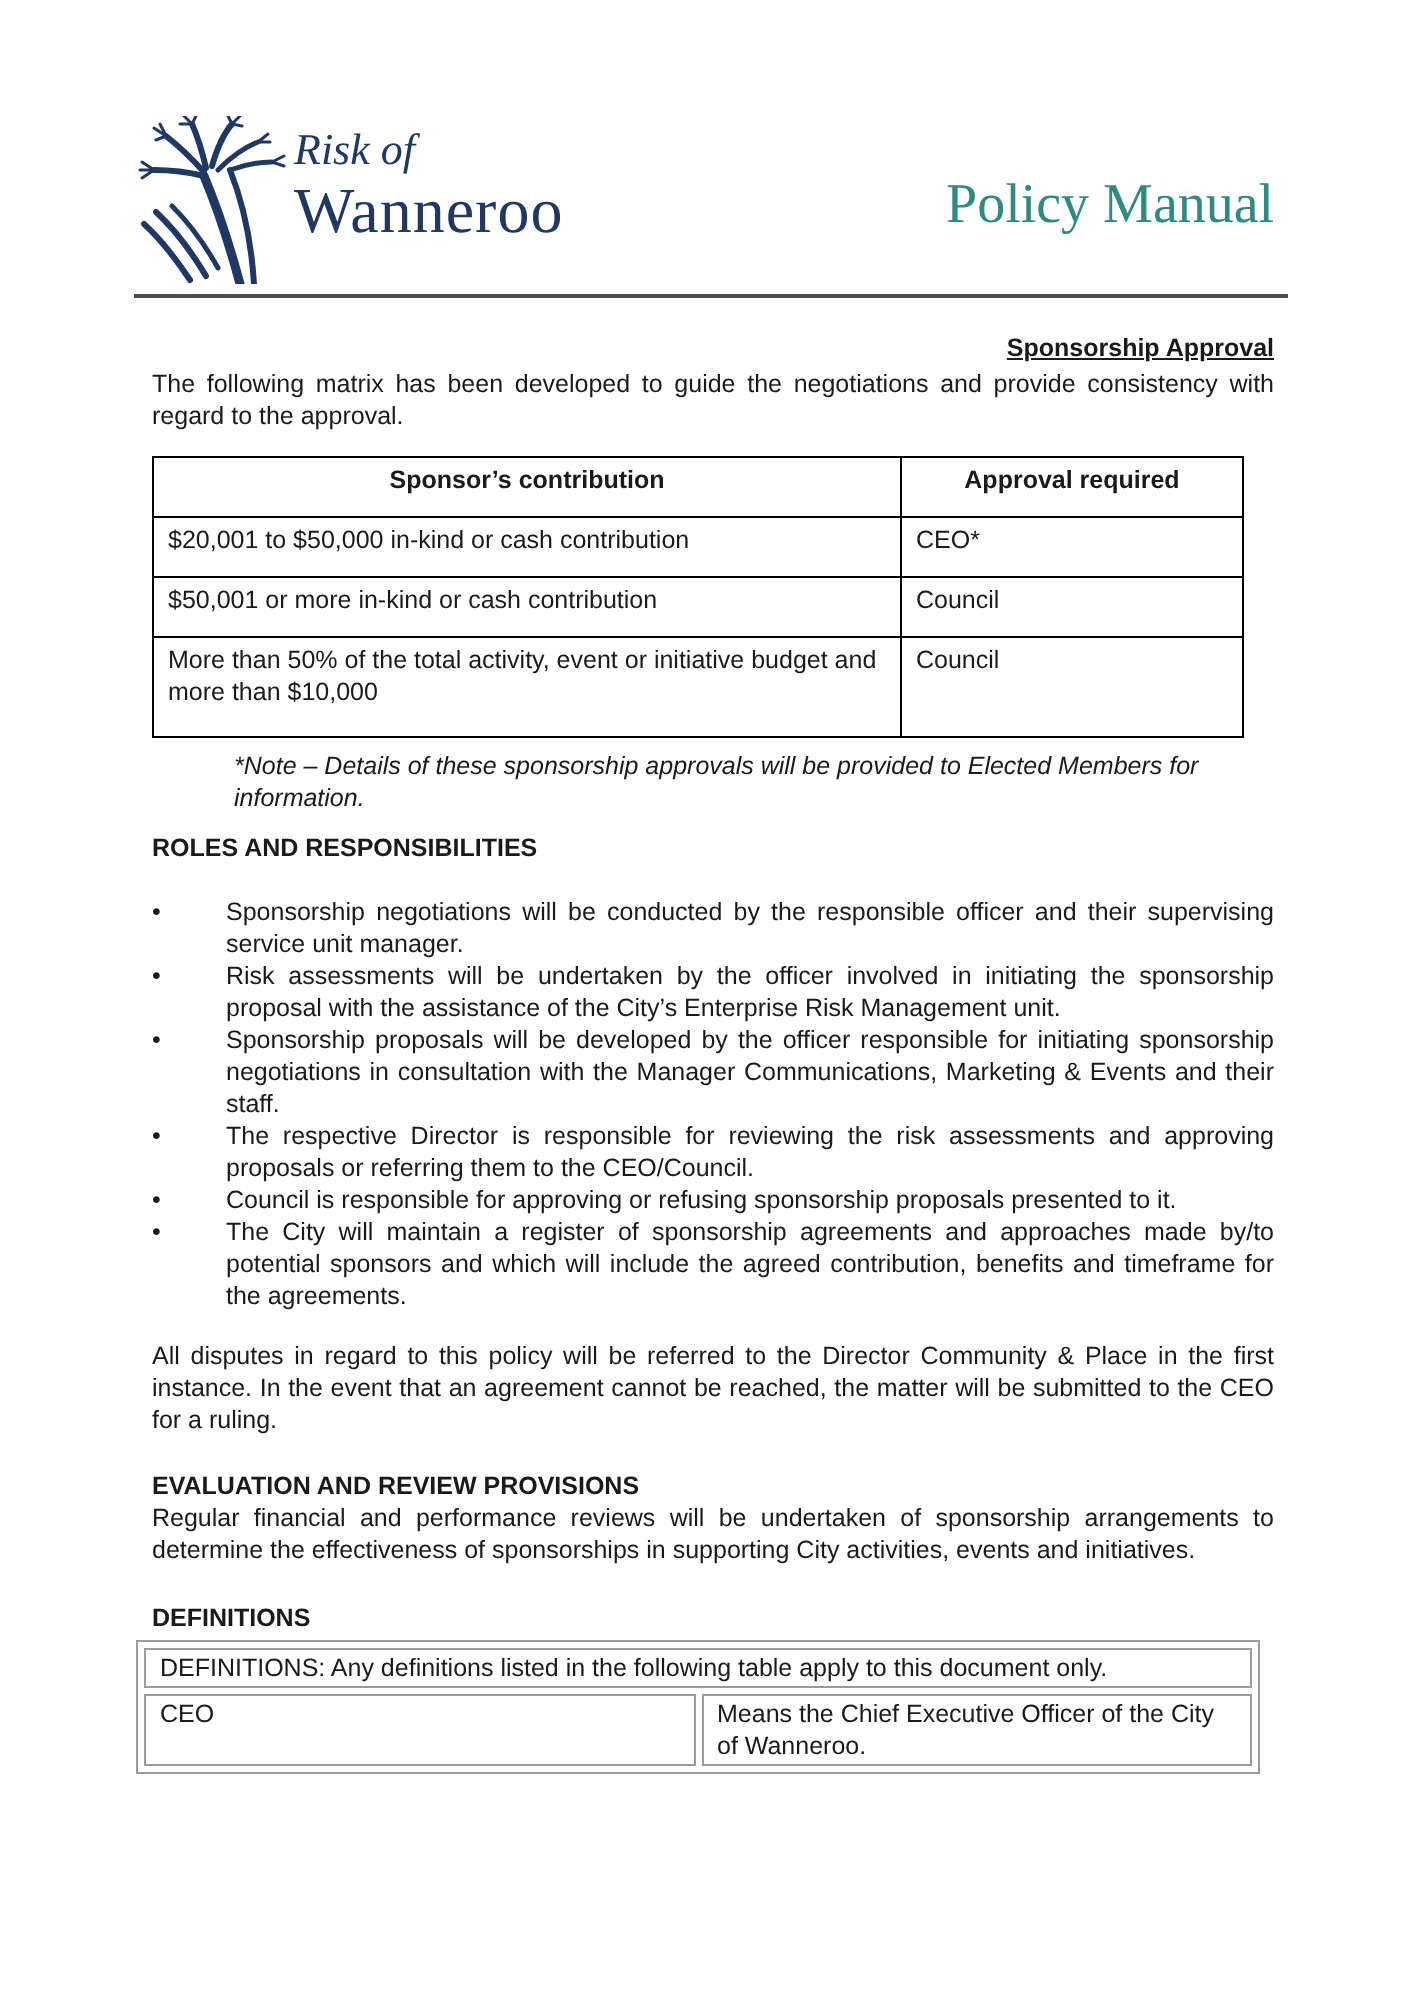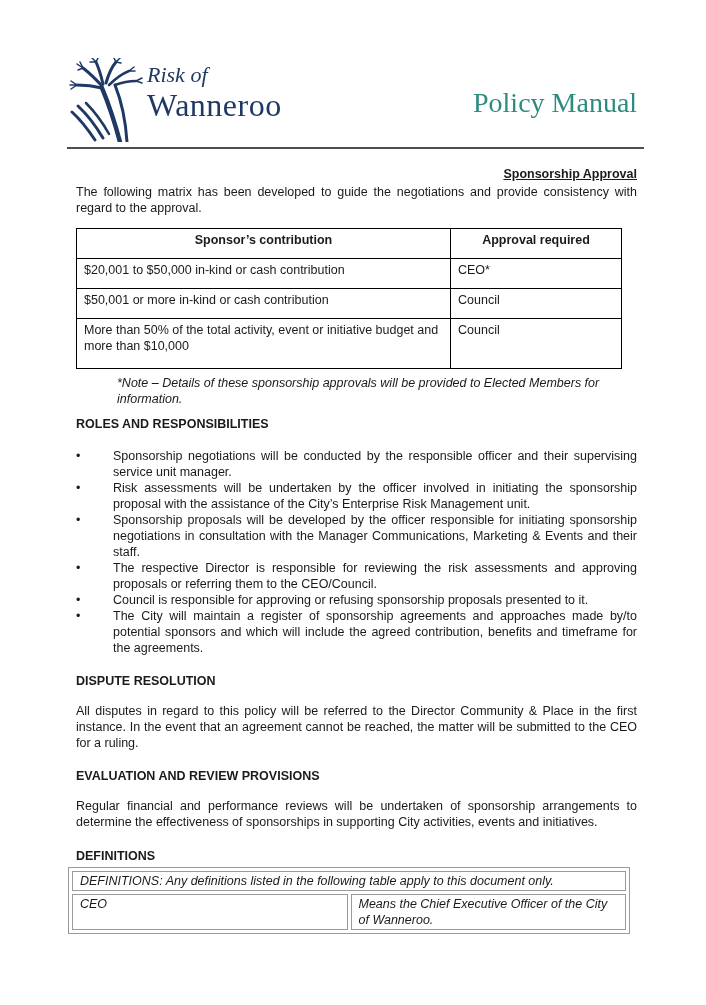--- a/index.html
+++ b/index.html
@@ -46,27 +46,27 @@
   .h-roles { margin-top:9px; }
 
   .bullets { margin-top:16px; }
   .bullet-item { display:flex; }
   .bullet-marker { width:37px; flex:none; }
   .bullet-text { flex:1; text-align:justify; }
 
   .h-dispute { margin-top:17px; }
   .p-dispute { margin-top:14px; }
   .h-eval { margin-top:17px; }
-  .p-eval { margin-top:14px; }
+  .p-eval { }
   .h-defs { margin-top:18px; }
 
   
   .defs-wrap { margin:3px 0 0 -8px; width:562px; border:1px solid #9a9a9a; background:#fff; }
   table.defs { border-collapse:separate; border-spacing:3px; width:100%; table-layout:fixed; }
-  table.defs td { border:1px solid #9a9a9a; padding:1px 7px; font-size:12.5px; line-height:16px; vertical-align:top;font-style:italic; }
+  table.defs td { border:1px solid #9a9a9a; padding:1px 7px; font-size:12.5px; line-height:16px; vertical-align:top; }
   td.def-term { width:100px; }
 </style>
 </head>
 <body>
 
 <div class="page">
 
   <svg class="logo-mark" viewBox="0 0 80 84" fill="none" stroke="#1F3864" stroke-linecap="round">
 
     <path d="M6,54 Q17,64 29,82" stroke-width="3"></path>
@@ -153,21 +153,20 @@
       <div class="bullet-item">
         <span class="bullet-marker">•</span>
         <span class="bullet-text">Council is responsible for approving or refusing sponsorship proposals presented to it.</span>
       </div>
       <div class="bullet-item">
         <span class="bullet-marker">•</span>
         <span class="bullet-text">The City will maintain a register of sponsorship agreements and approaches made by/to potential sponsors and which will include the agreed contribution, benefits and timeframe for the agreements.</span>
       </div>
     </div>
 
-    <div class="h-caps h-dispute">DISPUTE RESOLUTION</div>
     <div class="para p-dispute">All disputes in regard to this policy will be referred to the Director Community &amp; Place in the first instance. In the event that an agreement cannot be reached, the matter will be submitted to the CEO for a ruling.</div>
 
     <div class="h-caps h-eval">EVALUATION AND REVIEW PROVISIONS</div>
     <div class="para p-eval">Regular financial and performance reviews will be undertaken of sponsorship arrangements to determine the effectiveness of sponsorships in supporting City activities, events and initiatives.</div>
 
     <div class="h-caps h-defs">DEFINITIONS</div>
 
     <div class="defs-wrap">
       <table class="defs">
         <tbody>

